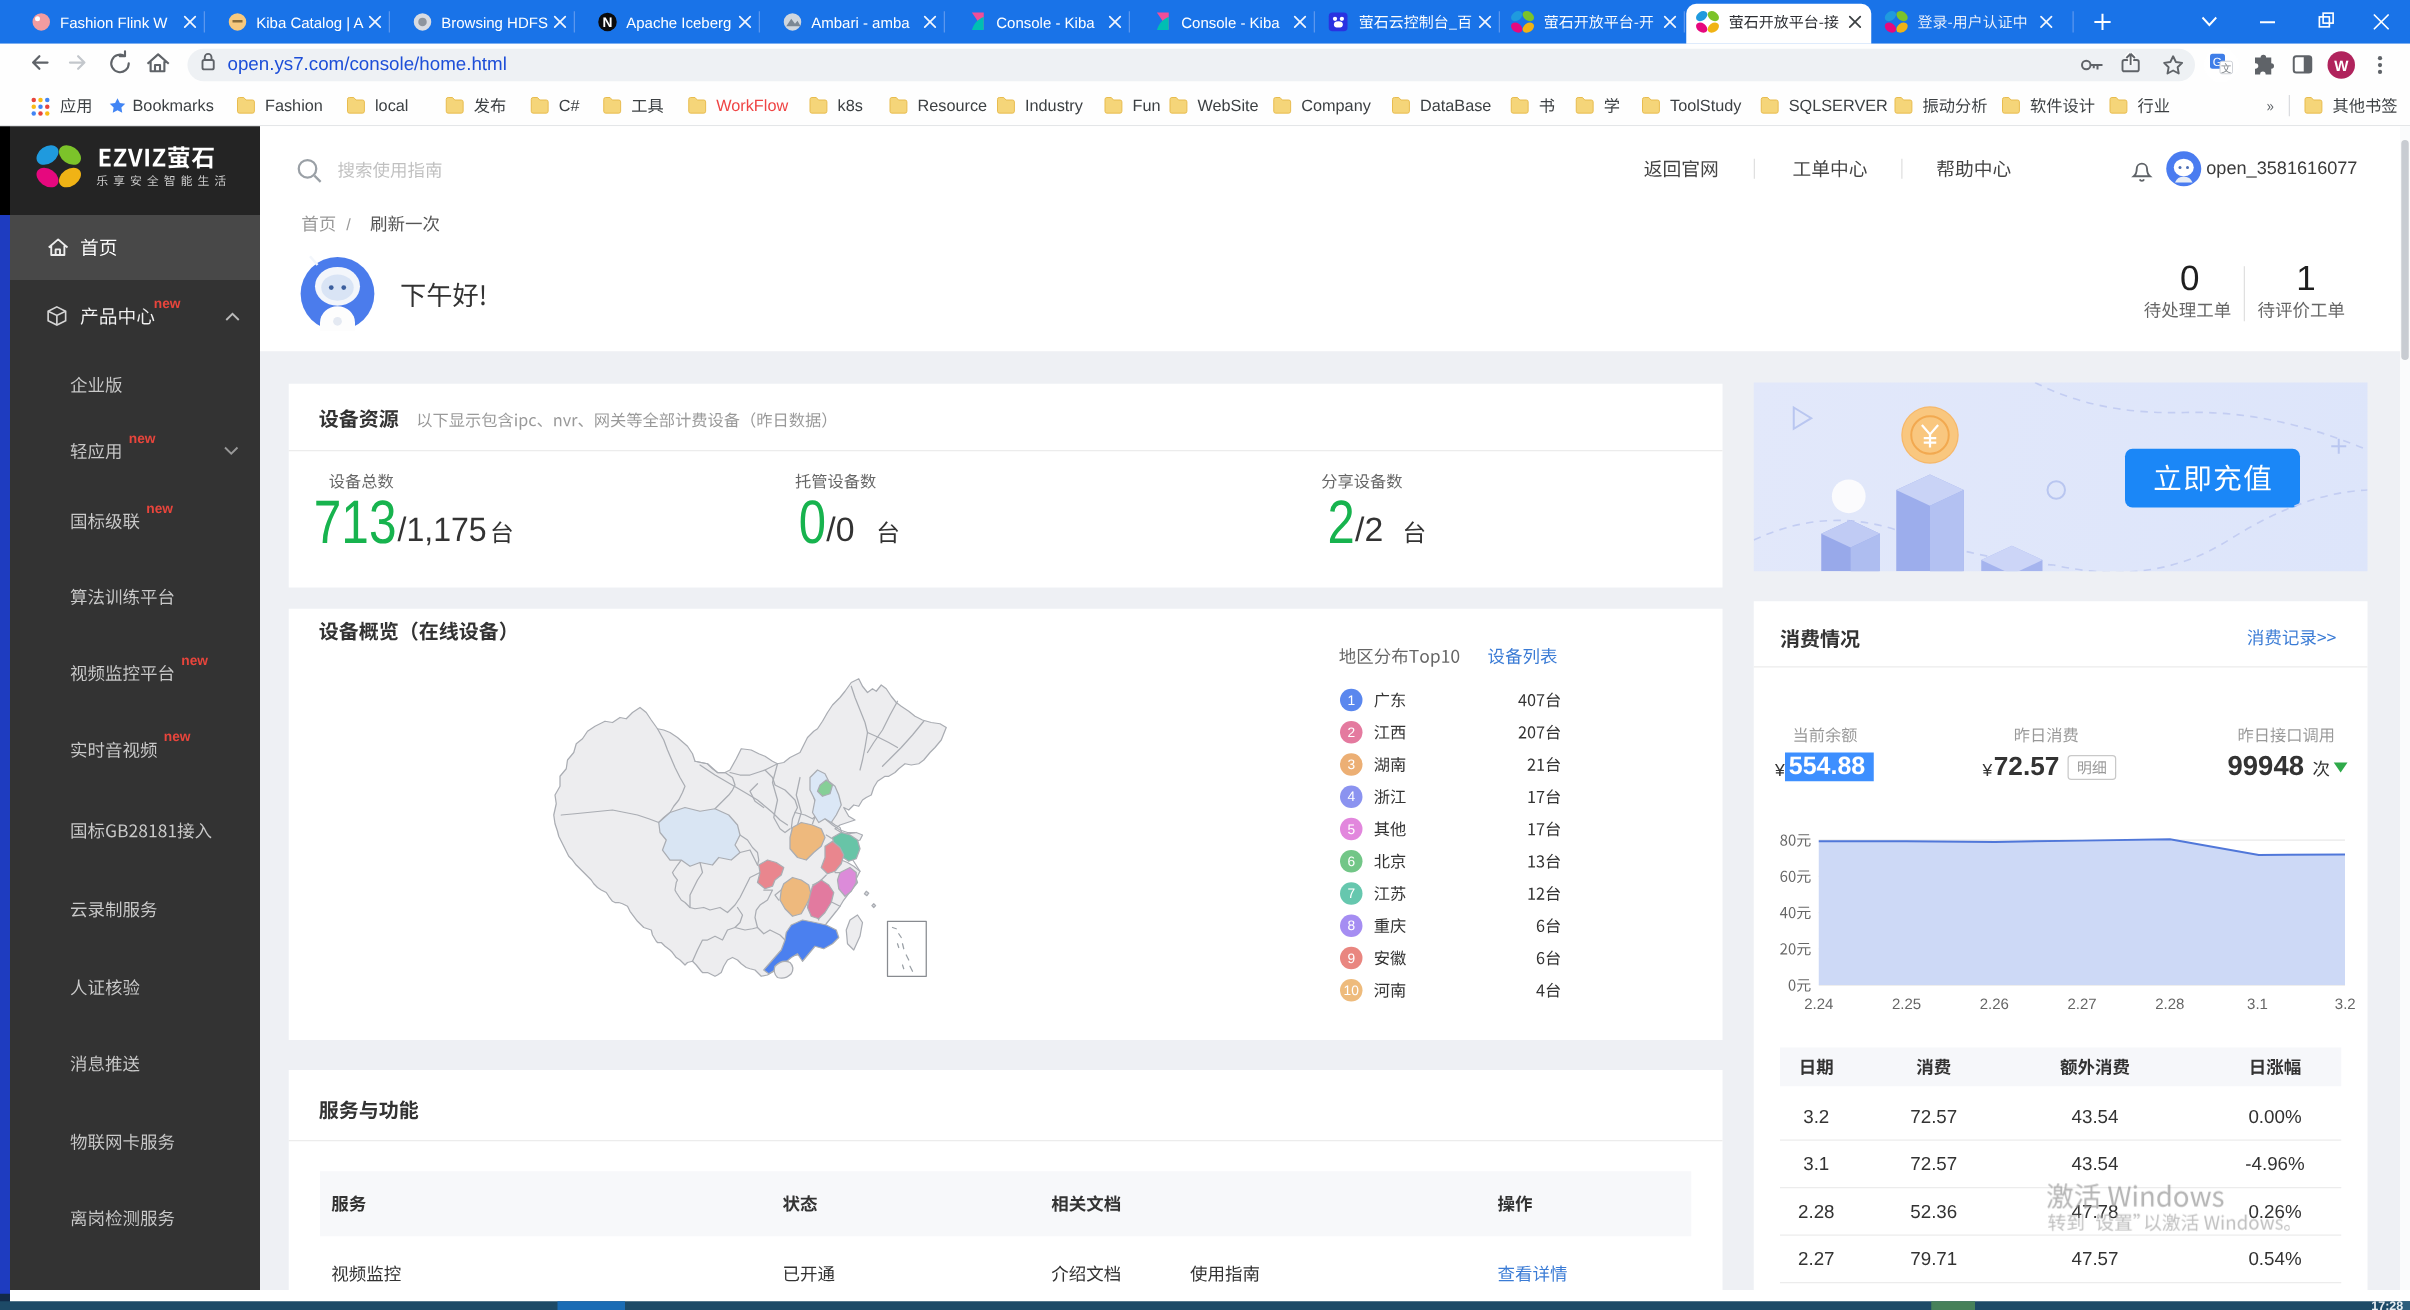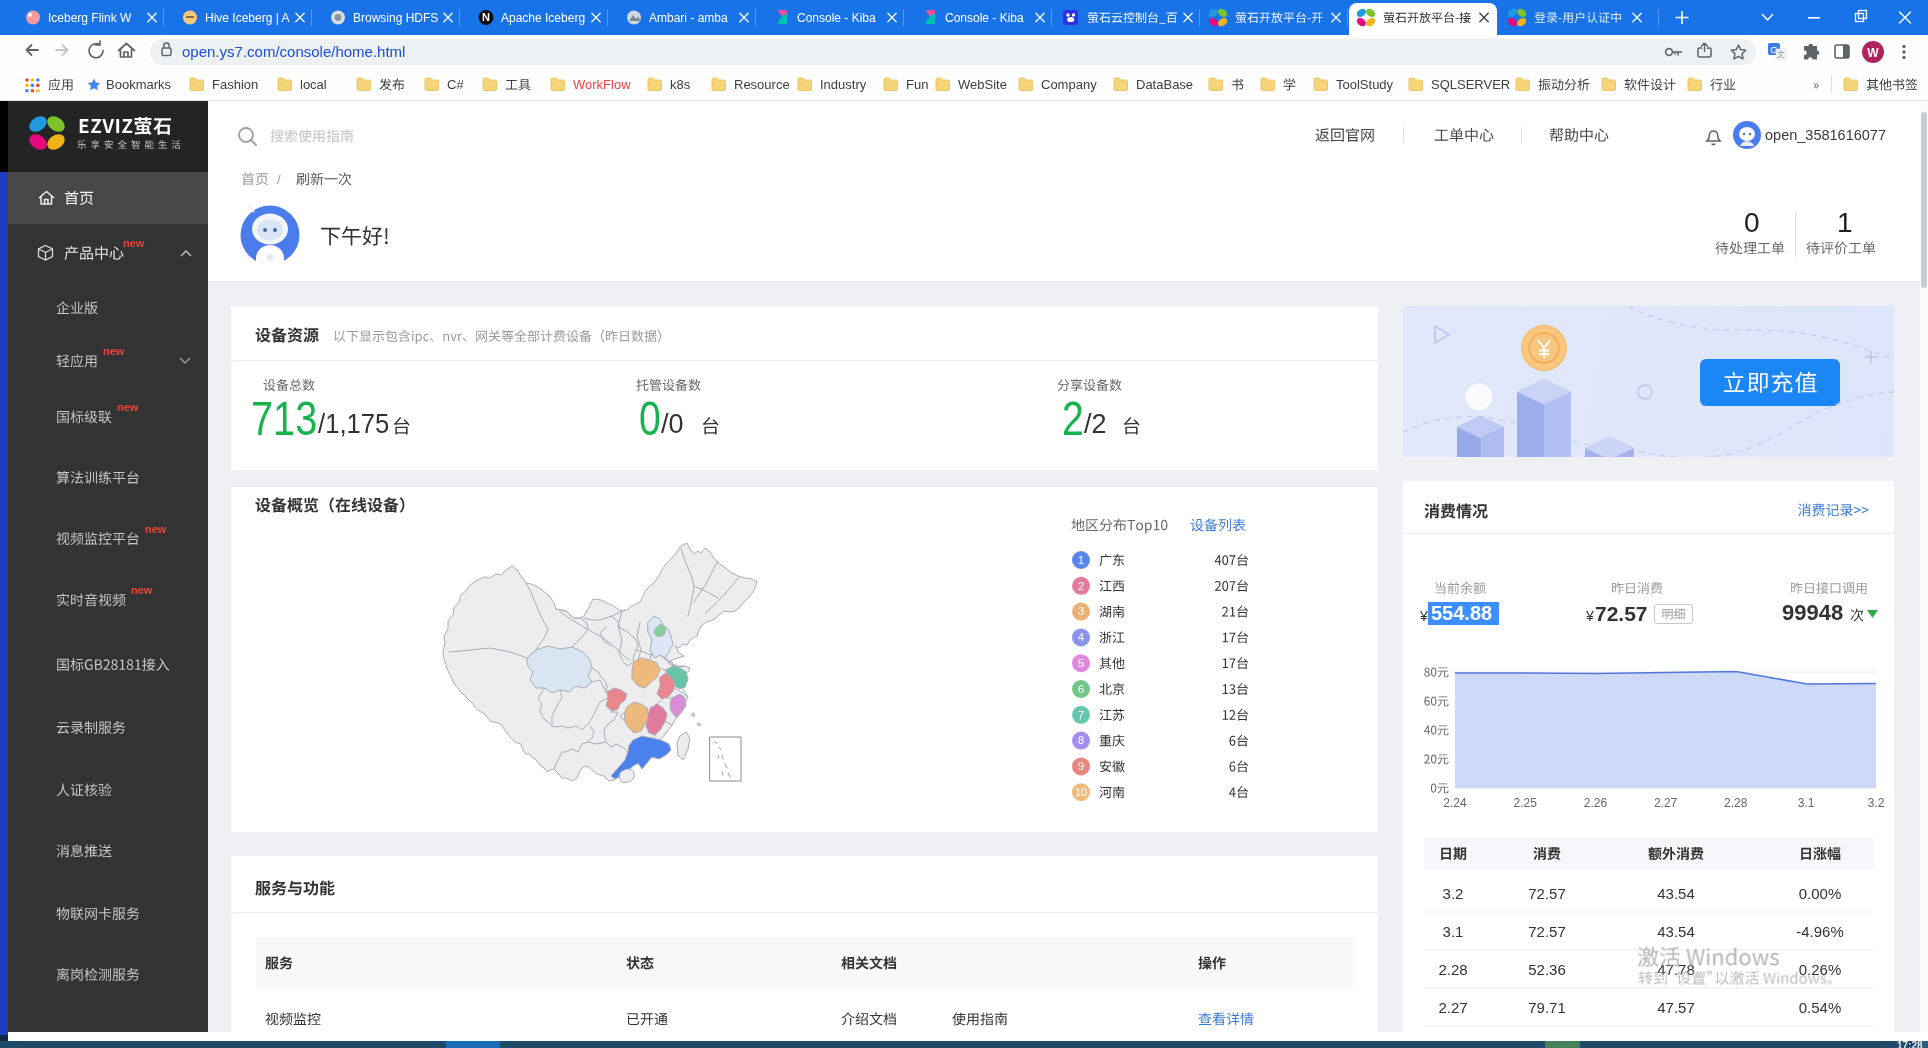--- a/index.html
+++ b/index.html
@@ -4,22 +4,22 @@
 *{margin:0;padding:0;box-sizing:border-box}
 body{width:1928px;height:1048px;position:relative;overflow:hidden;background:#fff;font-family:"Liberation Sans",sans-serif}
 </style></head><body>
 <div style="position:absolute;left:0px;top:0px;width:1928px;height:35px;background:#1973e8;"></div>
 <div style="position:absolute;left:1349px;top:3px;width:148px;height:32px;background:#fff;border-radius:8px 8px 0 0;"></div>
 <div style="position:absolute;left:0px;top:35px;width:1928px;height:36px;background:#fefefe;"></div>
 <div style="position:absolute;left:0px;top:71px;width:1928px;height:30px;background:#fefefe;"></div>
 <div style="position:absolute;left:0px;top:100px;width:1928px;height:1px;background:#e4e6e8;"></div>
 <div style="position:absolute;left:150px;top:39px;width:1606px;height:26px;background:#eef1f4;border-radius:13px;"></div>
 <div style="position:absolute;left:182px;top:43.9px;font-family:'Liberation Sans',sans-serif;font-size:15px;line-height:1;color:#1d4ed8;white-space:nowrap;">open.ys7.com/console/home.html</div>
-<div style="position:absolute;left:48px;top:11.5px;font-family:'Liberation Sans',sans-serif;font-size:12px;line-height:1;color:#fff;white-space:nowrap;">Iceberg Flink W</div>
-<div style="position:absolute;left:205px;top:11.5px;font-family:'Liberation Sans',sans-serif;font-size:12px;line-height:1;color:#fff;white-space:nowrap;">Hive Iceberg | A</div>
+<div style="position:absolute;left:48px;top:11.5px;font-family:'Liberation Sans',sans-serif;font-size:12px;line-height:1;color:#fff;white-space:nowrap;">Fashion Flink W</div>
+<div style="position:absolute;left:205px;top:11.5px;font-family:'Liberation Sans',sans-serif;font-size:12px;line-height:1;color:#fff;white-space:nowrap;">Kiba Catalog | A</div>
 <div style="position:absolute;left:353px;top:11.5px;font-family:'Liberation Sans',sans-serif;font-size:12px;line-height:1;color:#fff;white-space:nowrap;">Browsing HDFS</div>
 <div style="position:absolute;left:501px;top:11.5px;font-family:'Liberation Sans',sans-serif;font-size:12px;line-height:1;color:#fff;white-space:nowrap;">Apache Iceberg</div>
 <div style="position:absolute;left:649px;top:11.5px;font-family:'Liberation Sans',sans-serif;font-size:12px;line-height:1;color:#fff;white-space:nowrap;">Ambari - amba</div>
 <div style="position:absolute;left:797px;top:11.5px;font-family:'Liberation Sans',sans-serif;font-size:12px;line-height:1;color:#fff;white-space:nowrap;">Console - Kiba</div>
 <div style="position:absolute;left:945px;top:11.5px;font-family:'Liberation Sans',sans-serif;font-size:12px;line-height:1;color:#fff;white-space:nowrap;">Console - Kiba</div>
 <div style="position:absolute;left:106px;top:78px;font-family:'Liberation Sans',sans-serif;font-size:13px;line-height:1;color:#3c4043;white-space:nowrap;">Bookmarks</div>
 <div style="position:absolute;left:212px;top:78px;font-family:'Liberation Sans',sans-serif;font-size:13px;line-height:1;color:#3c4043;white-space:nowrap;">Fashion</div>
 <div style="position:absolute;left:300px;top:78px;font-family:'Liberation Sans',sans-serif;font-size:13px;line-height:1;color:#3c4043;white-space:nowrap;">local</div>
 <div style="position:absolute;left:447px;top:78px;font-family:'Liberation Sans',sans-serif;font-size:13px;line-height:1;color:#3c4043;white-space:nowrap;">C#</div>
 <div style="position:absolute;left:573px;top:78px;font-family:'Liberation Sans',sans-serif;font-size:13px;line-height:1;color:#ef4444;white-space:nowrap;">WorkFlow</div>

